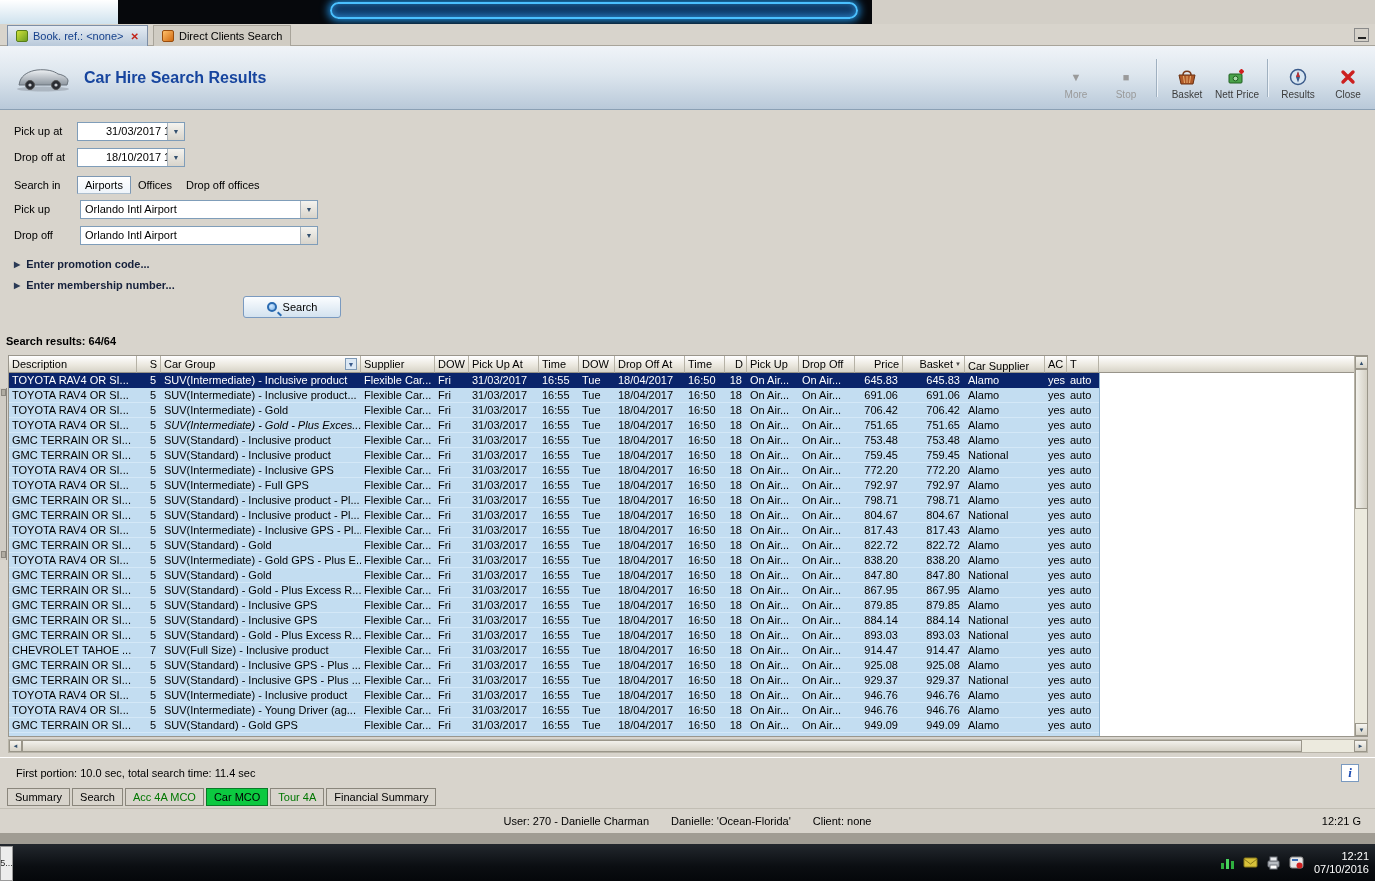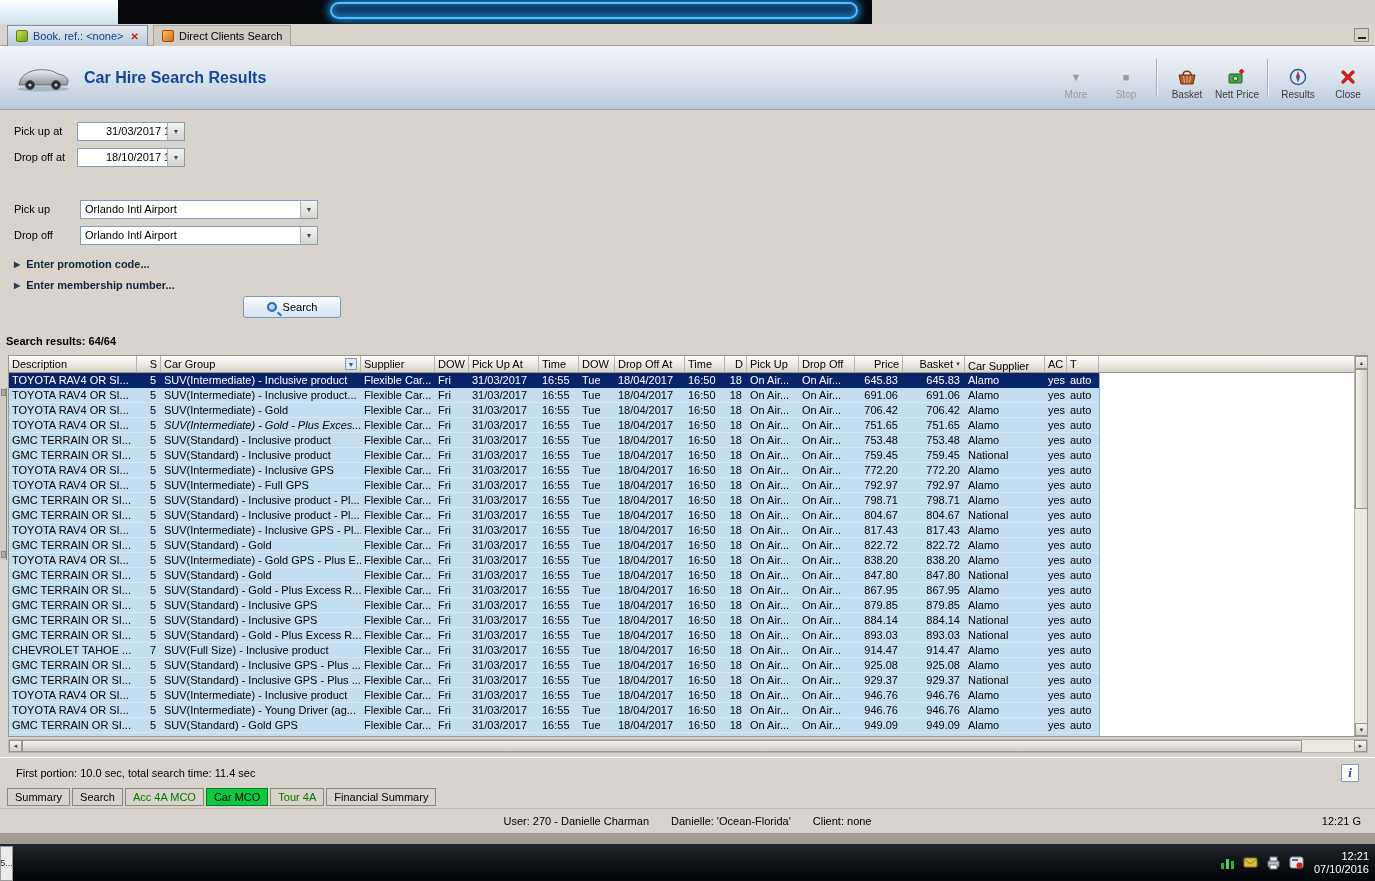--- a/index.html
+++ b/index.html
@@ -215,20 +215,26 @@
       <span class="cval">31/03/2017 16:55</span>
       <span class="cbtn">▼</span>
     </div>
   </div>
   <div class="frow" style="top:35px;">
     <span class="flabel">Drop off at</span>
     <div class="combo date">
       <span class="cval">18/10/2017 16:50</span>
       <span class="cbtn">▼</span>
     </div>
+  </div>
+  <div class="frow" style="top:63px;">
+    <span class="flabel">Search in</span>
+    <span class="si-tab selected">Airports</span>
+    <span class="si-tab">Offices</span>
+    <span class="si-tab">Drop off offices</span>
   </div>
   <div class="frow" style="top:87px;">
     <span class="flabel">Pick up</span>
     <div class="combo airport" style="margin-left:3px;">
       <span class="cval">Orlando Intl Airport</span>
       <span class="cbtn">▼</span>
     </div>
   </div>
   <div class="frow" style="top:113px;">
     <span class="flabel">Drop off</span>

